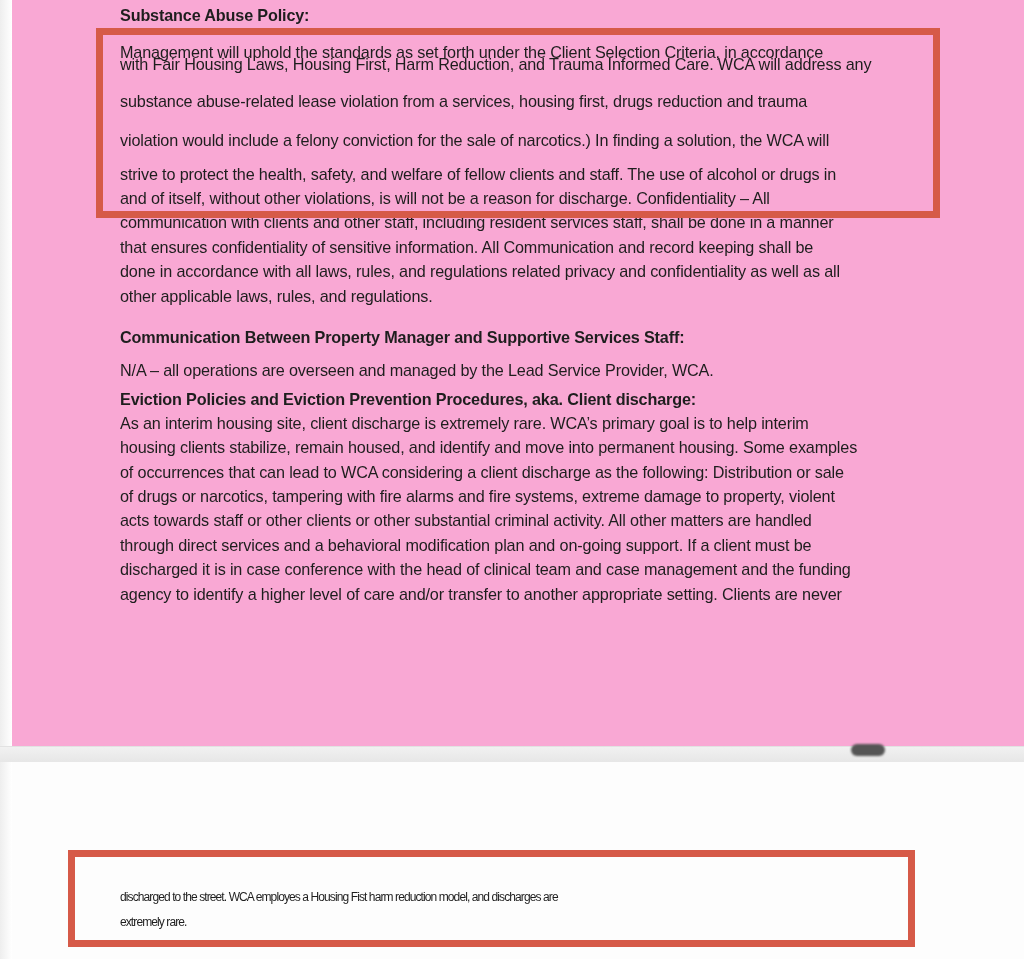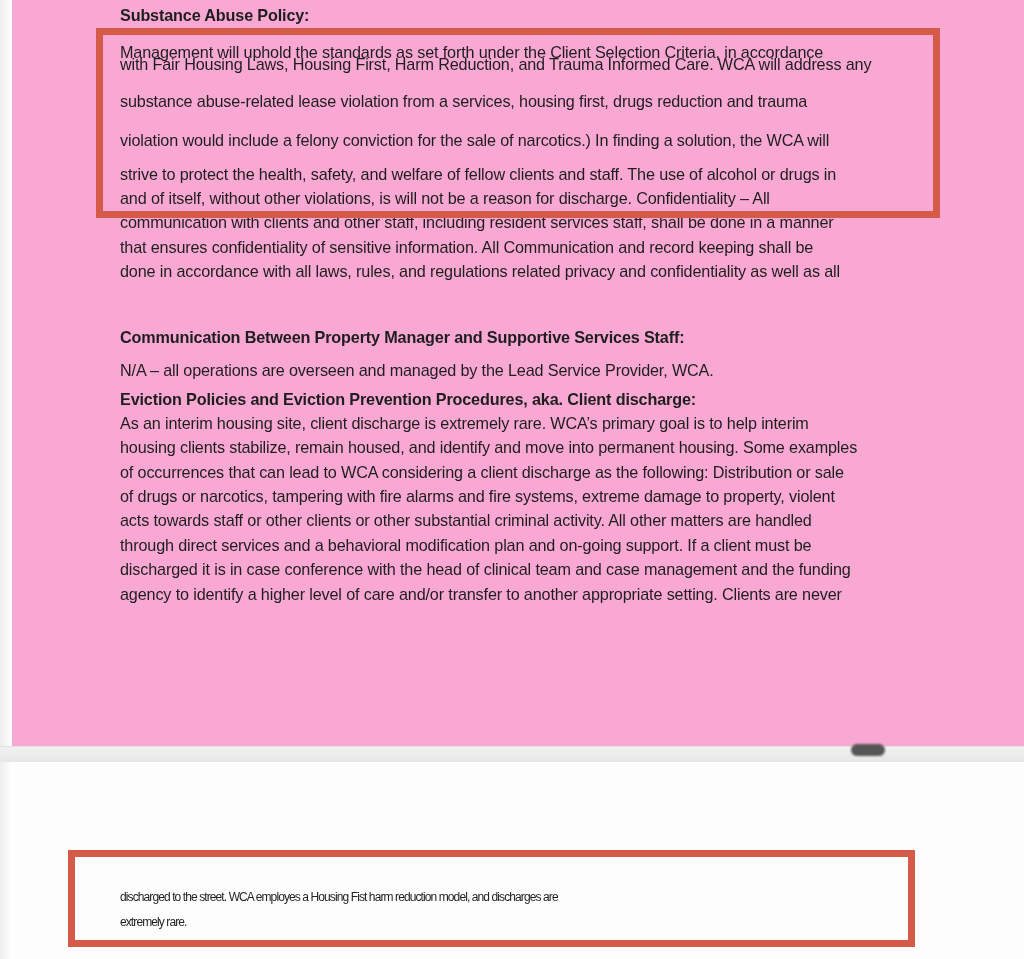--- a/index.html
+++ b/index.html
@@ -48,20 +48,21 @@
 
   <div class="line" style="top:40px;">Management will uphold the standards as set forth under the Client Selection Criteria, in accordance</div>
   <div class="line" style="top:52px;">with Fair Housing Laws, Housing First, Harm Reduction, and Trauma Informed Care. WCA will address any</div>
   <div class="line" style="top:89px;">substance abuse-related lease violation from a services, housing first, drugs reduction and trauma</div>
   <div class="line" style="top:128px;">violation would include a felony conviction for the sale of narcotics.) In finding a solution, the WCA will</div>
   <div class="line" style="top:162px;">strive to protect the health, safety, and welfare of fellow clients and staff. The use of alcohol or drugs in</div>
   <div class="line" style="top:186px;">and of itself, without other violations, is will not be a reason for discharge. Confidentiality – All</div>
   <div class="line" style="top:210px;">communication with clients and other staff, including resident services staff, shall be done in a manner</div>
   <div class="line" style="top:235px;text-align:right;">that ensures confidentiality of sensitive information. All Communication and record keeping shall be</div>
   <div class="line" style="top:259px;">done in accordance with all laws, rules, and regulations related privacy and confidentiality as well as all</div>
+  <div class="line" style="top:284px;">other applicable laws, rules, and regulations.</div>
 
   <div class="line bold" style="top:325px;">Communication Between Property Manager and Supportive Services Staff:</div>
   <div class="line" style="top:358px;">N/A – all operations are overseen and managed by the Lead Service Provider, WCA.</div>
 
   <div class="line bold" style="top:387px;">Eviction Policies and Eviction Prevention Procedures, aka. Client discharge:</div>
   <div class="line" style="top:411px;">As an interim housing site, client discharge is extremely rare. WCA’s primary goal is to help interim</div>
   <div class="line" style="top:435px;">housing clients stabilize, remain housed, and identify and move into permanent housing. Some examples</div>
   <div class="line" style="top:460px;">of occurrences that can lead to WCA considering a client discharge as the following: Distribution or sale</div>
   <div class="line" style="top:484px;">of drugs or narcotics, tampering with fire alarms and fire systems, extreme damage to property, violent</div>
   <div class="line" style="top:508px;">acts towards staff or other clients or other substantial criminal activity. All other matters are handled</div>

